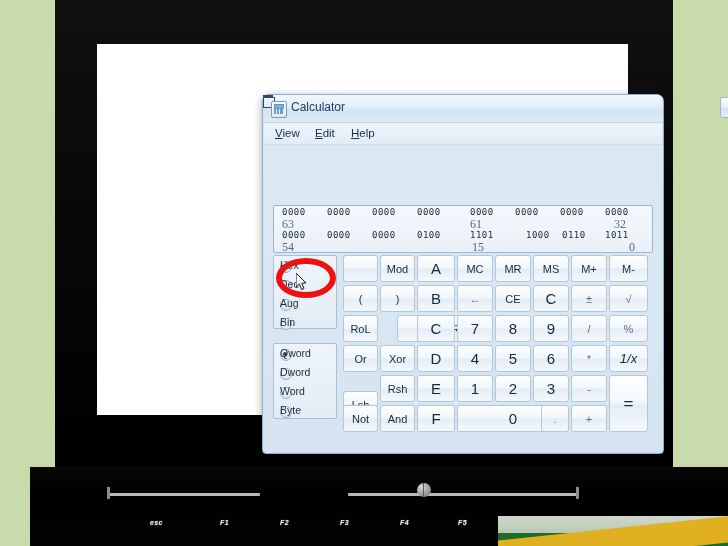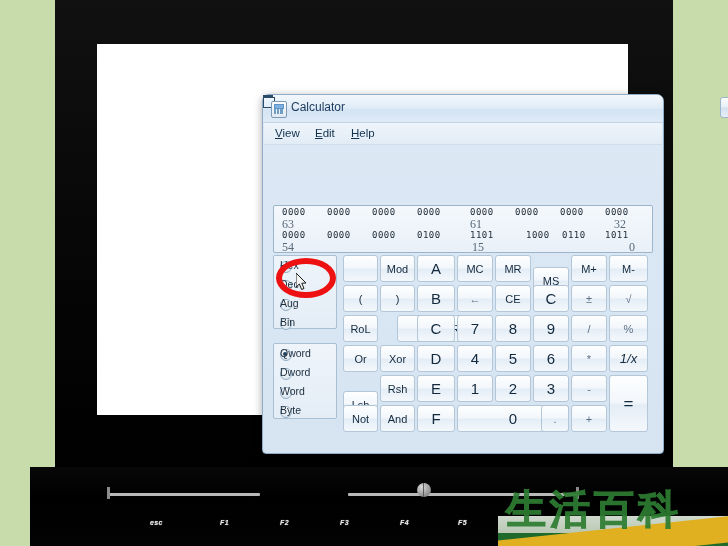--- a/index.html
+++ b/index.html
@@ -287,21 +287,21 @@
             <span class="lbl">Byte</span>
           </div>
         </div>
 
       <div id="keypad">
           <div class="key" style="left: 80px; top: 160px; width: 33px; height: 25px;"></div>
           <div class="key" style="left: 117px; top: 160px; width: 33px; height: 25px;">Mod</div>
           <div class="key big" style="left: 154px; top: 160px; width: 36px; height: 25px;">A</div>
           <div class="key" style="left: 194px; top: 160px; width: 34px; height: 25px;">MC</div>
           <div class="key" style="left: 232px; top: 160px; width: 34px; height: 25px;">MR</div>
-          <div class="key" style="left: 270px; top: 172px; width: 34px; height: 25px;">MS</div>
+          <div class="key" style="left: 270px; top: 160px; width: 34px; height: 25px;">MS</div>
           <div class="key" style="left: 308px; top: 160px; width: 34px; height: 25px;">M+</div>
           <div class="key" style="left: 346px; top: 160px; width: 37px; height: 25px;">M-</div>
           <div class="key" style="left: 80px; top: 190px; width: 33px; height: 25px;">(</div>
           <div class="key" style="left: 117px; top: 190px; width: 33px; height: 25px;">)</div>
           <div class="key big" style="left: 154px; top: 190px; width: 36px; height: 25px;">B</div>
           <div class="key dim" style="left: 194px; top: 190px; width: 34px; height: 25px;">←</div>
           <div class="key" style="left: 232px; top: 190px; width: 34px; height: 25px;">CE</div>
           <div class="key big" style="left: 270px; top: 190px; width: 34px; height: 25px;">C</div>
           <div class="key dim" style="left: 308px; top: 190px; width: 34px; height: 25px;">±</div>
           <div class="key dim" style="left: 346px; top: 190px; width: 37px; height: 25px;">√</div>
@@ -366,14 +366,13 @@
       <div class="fkey" style="left: 545px;">F7</div>
       <div class="fkey" style="left: 600px;">F8</div>
       <div class="fkey" style="left: 650px;">F9</div>
       <div class="fkey" style="left: 697px;">F10</div>
     </div>
 </div>
 
 <div id="watermark">
   <div id="wm-band"></div>
   <div id="wm-swoosh"></div>
-  <div id="wm-chars">生活百科</div>
 </div>
 
 </body></html>

